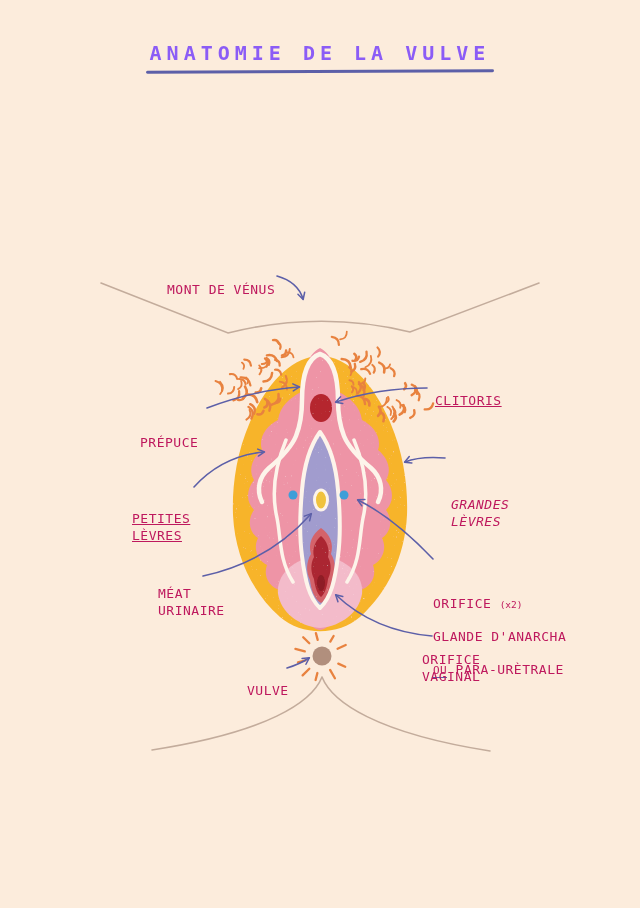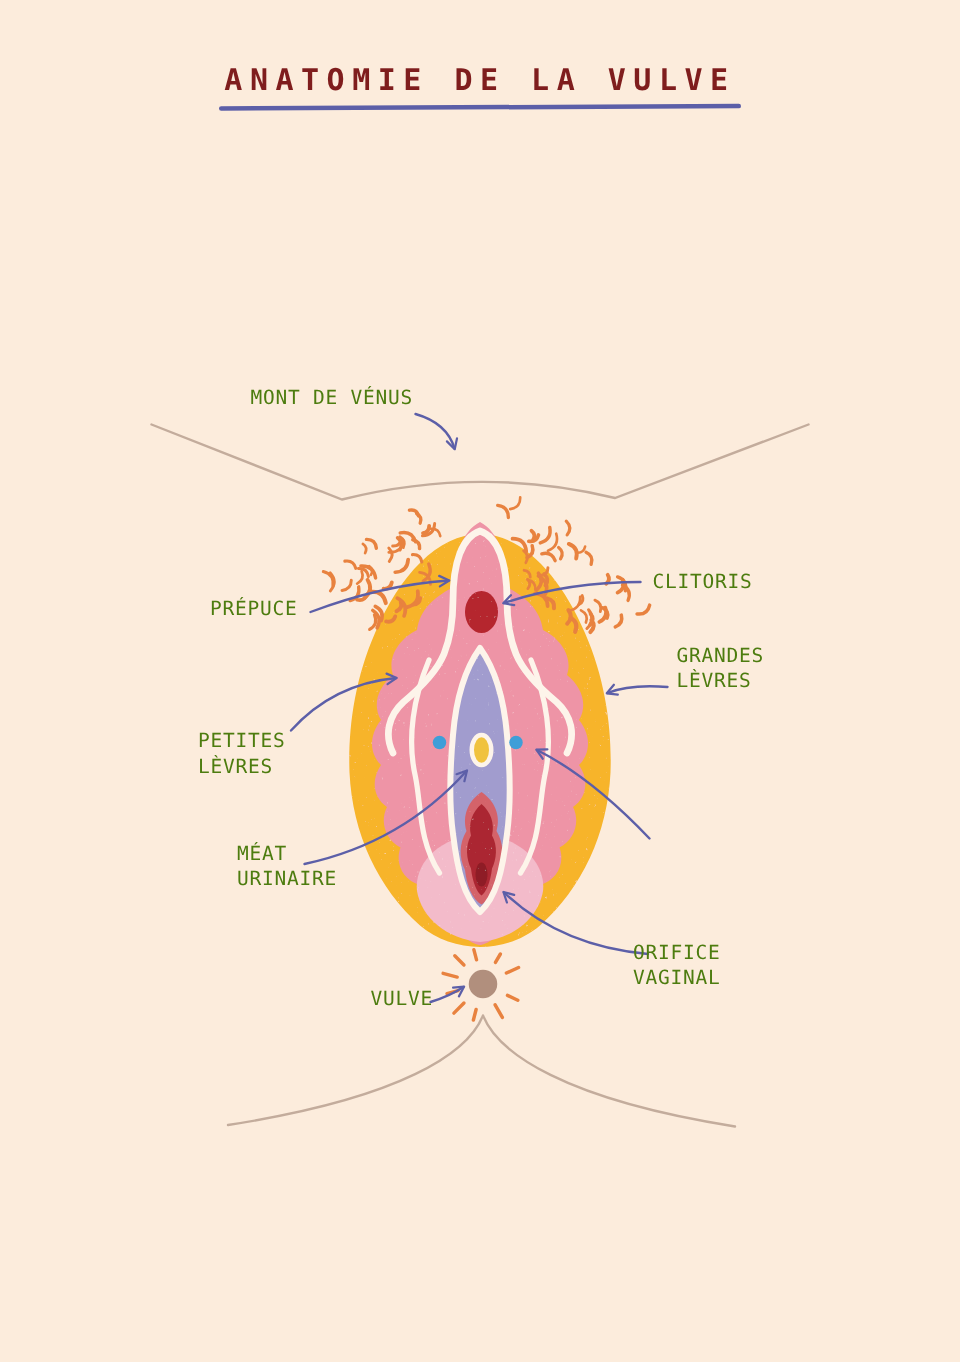--- a/index.html
+++ b/index.html
@@ -9,43 +9,44 @@
     background:#fcecdc;
     overflow:hidden;
     font-family:"DejaVu Sans Mono", monospace;
   }
   .title{
     position:absolute;left:0;top:41px;width:640px;
     text-align:center;
     font-family:"DejaVu Sans Mono", monospace;
     font-size:20px;font-weight:bold;
     letter-spacing:5px;
-    color:#7f1d1d;
+    color:#8b5cf6;
     white-space:nowrap;
   }
   .title-underline{
     position:absolute;left:146px;top:70px;width:348px;height:3px;
     background:#5c5fa8;border-radius:2px;transform:rotate(-0.25deg);
   }
   .illustration{position:absolute;left:0;top:0;width:640px;height:908px;}
   .lbl{
     position:absolute;
-    color:#4d7c0f;
+    color:#be185d;
     font-size:13px;
     letter-spacing:0.5px;
     line-height:1.27;
     white-space:pre-line;
+    margin-top:24px;
   }
   .lbl .sub{font-size:9.5px;letter-spacing:0;}
   .lbl .ou{font-size:11px;border-bottom:1.5px solid #5c5fa8;padding-bottom:0px;}
   #lbl-mont{left:167px;top:258px;}
-  #lbl-prepuce{left:140px;top:399px;}
-  #lbl-clitoris{left:435px;top:381px;}
-  #lbl-grandes{left:451px;top:430px;}
-  #lbl-petites{left:132px;top:487px;}
+  #lbl-prepuce{left:140px;top:411px;}
+  #lbl-clitoris{left:435px;top:369px;text-decoration:underline;}
+  #lbl-grandes{left:451px;top:473px;font-style:italic;}
+  #lbl-petites{left:132px;top:487px;text-decoration:underline;}
   #lbl-meat{left:158px;top:562px;}
   #lbl-orifice-glande{left:433px;top:555px;}
   #lbl-orifice-vaginal{left:422px;top:628px;}
   #lbl-anus{left:247px;top:659px;}
 </style>
 </head>
 <body>
 
 <div class="poster" style="background: rgb(252, 236, 220);">
 
@@ -232,18 +233,23 @@
   <div class="lbl" id="lbl-mont">MONT DE VÉNUS</div>
   <div class="lbl" id="lbl-prepuce">PRÉPUCE</div>
   <div class="lbl" id="lbl-clitoris">CLITORIS</div>
   <div class="lbl" id="lbl-grandes">GRANDES
 LÈVRES</div>
   <div class="lbl" id="lbl-petites">PETITES
 LÈVRES</div>
   <div class="lbl" id="lbl-meat">MÉAT
 URINAIRE</div>
 
+  <div class="lbl" id="lbl-orifice-glande">
+    <div><span>ORIFICE</span> <span class="sub">(x2)</span></div>
+    <div>GLANDE D'ANARCHA</div>
+    <div><span class="ou">OU</span> <span>PARA-URÈTRALE</span></div>
+  </div>
 
   <div class="lbl" id="lbl-orifice-vaginal">ORIFICE
 VAGINAL</div>
   <div class="lbl" id="lbl-anus">VULVE</div>
 
 </div>
 
 </body></html>

